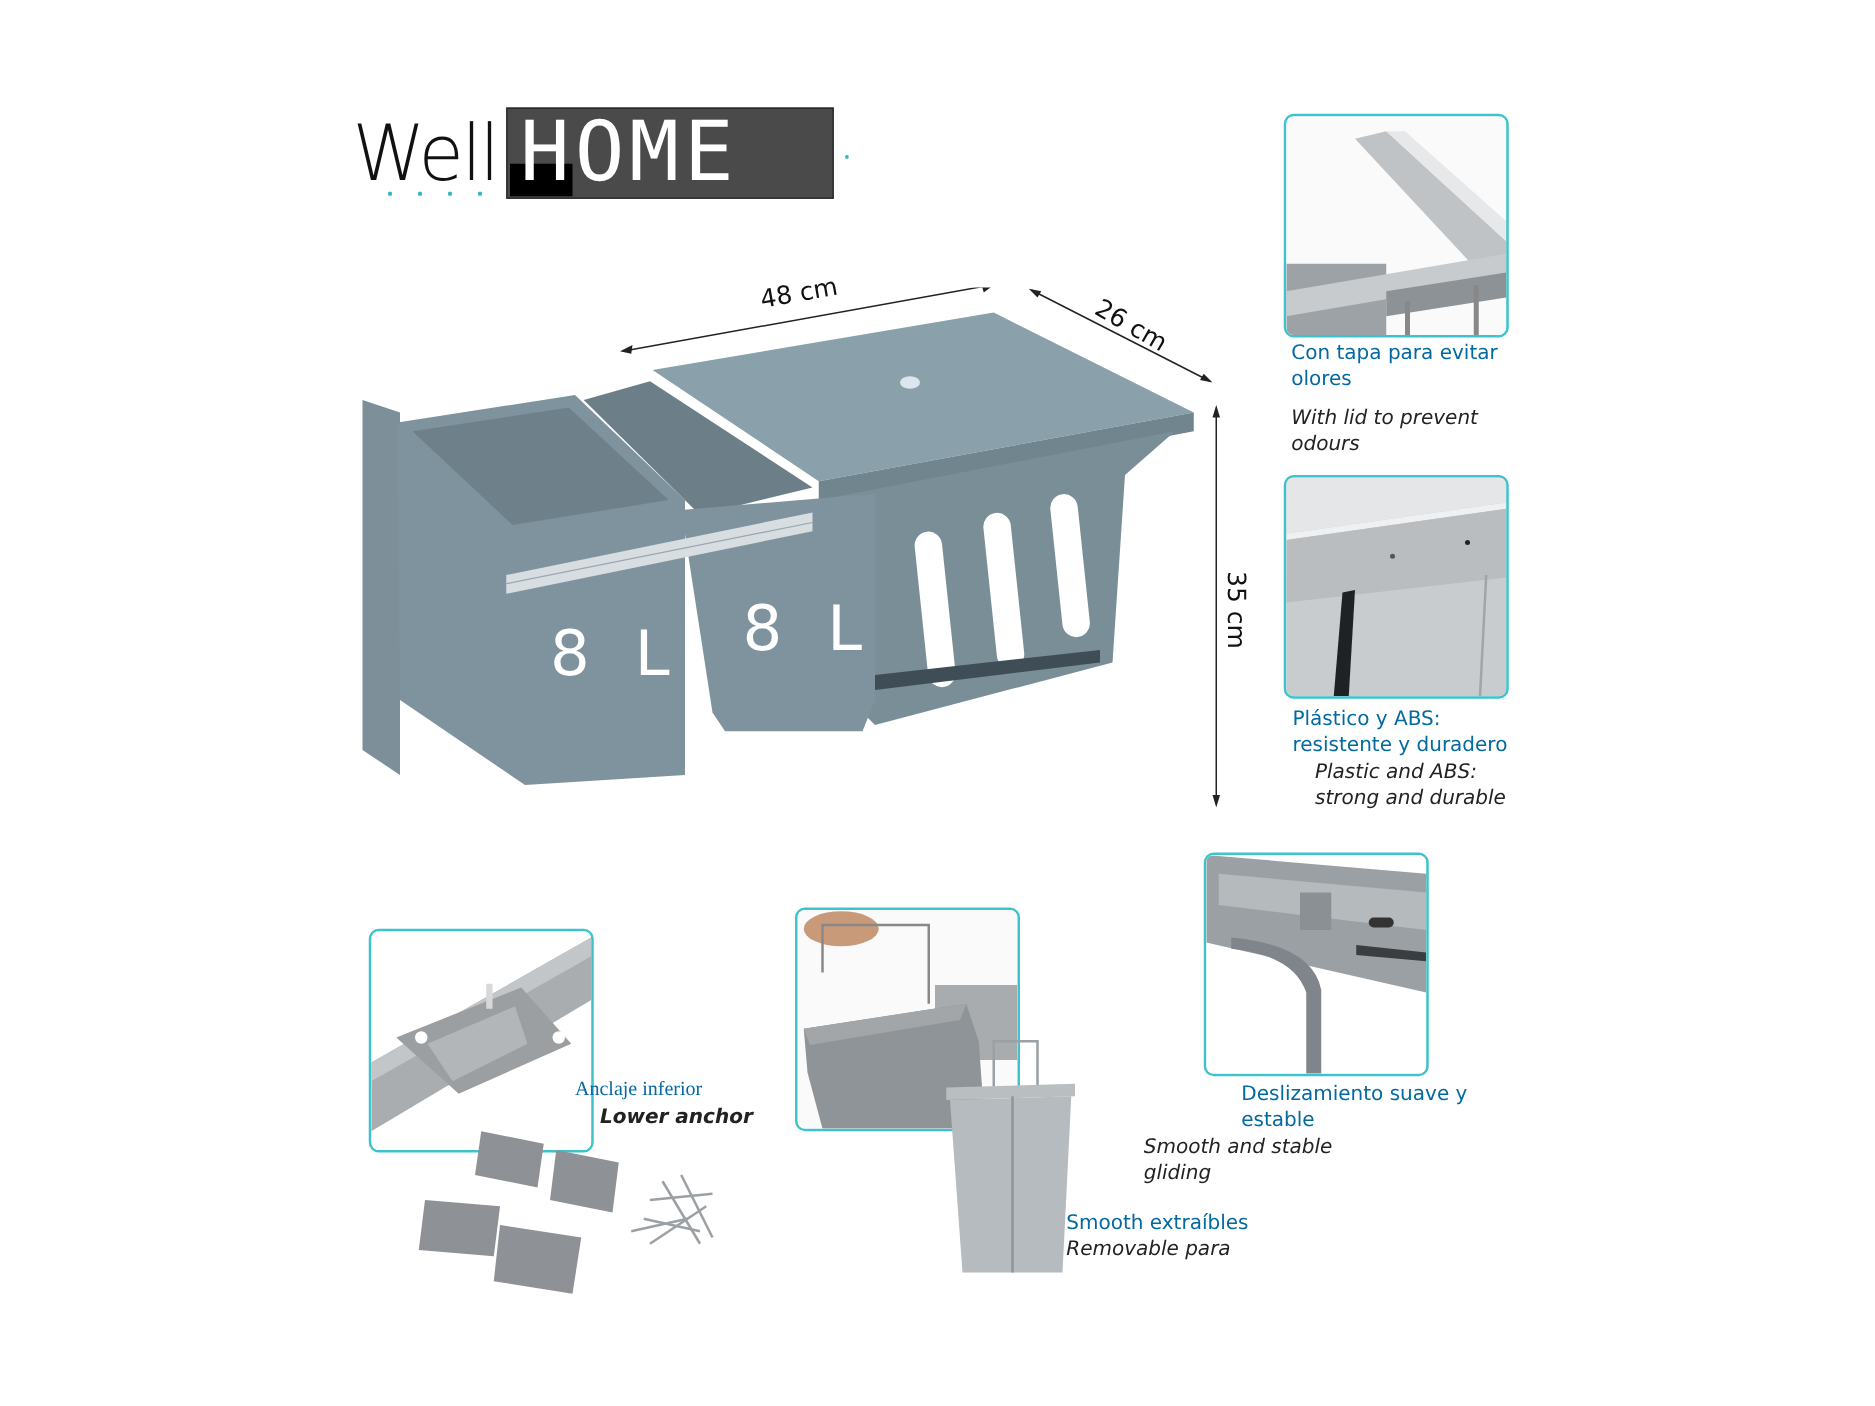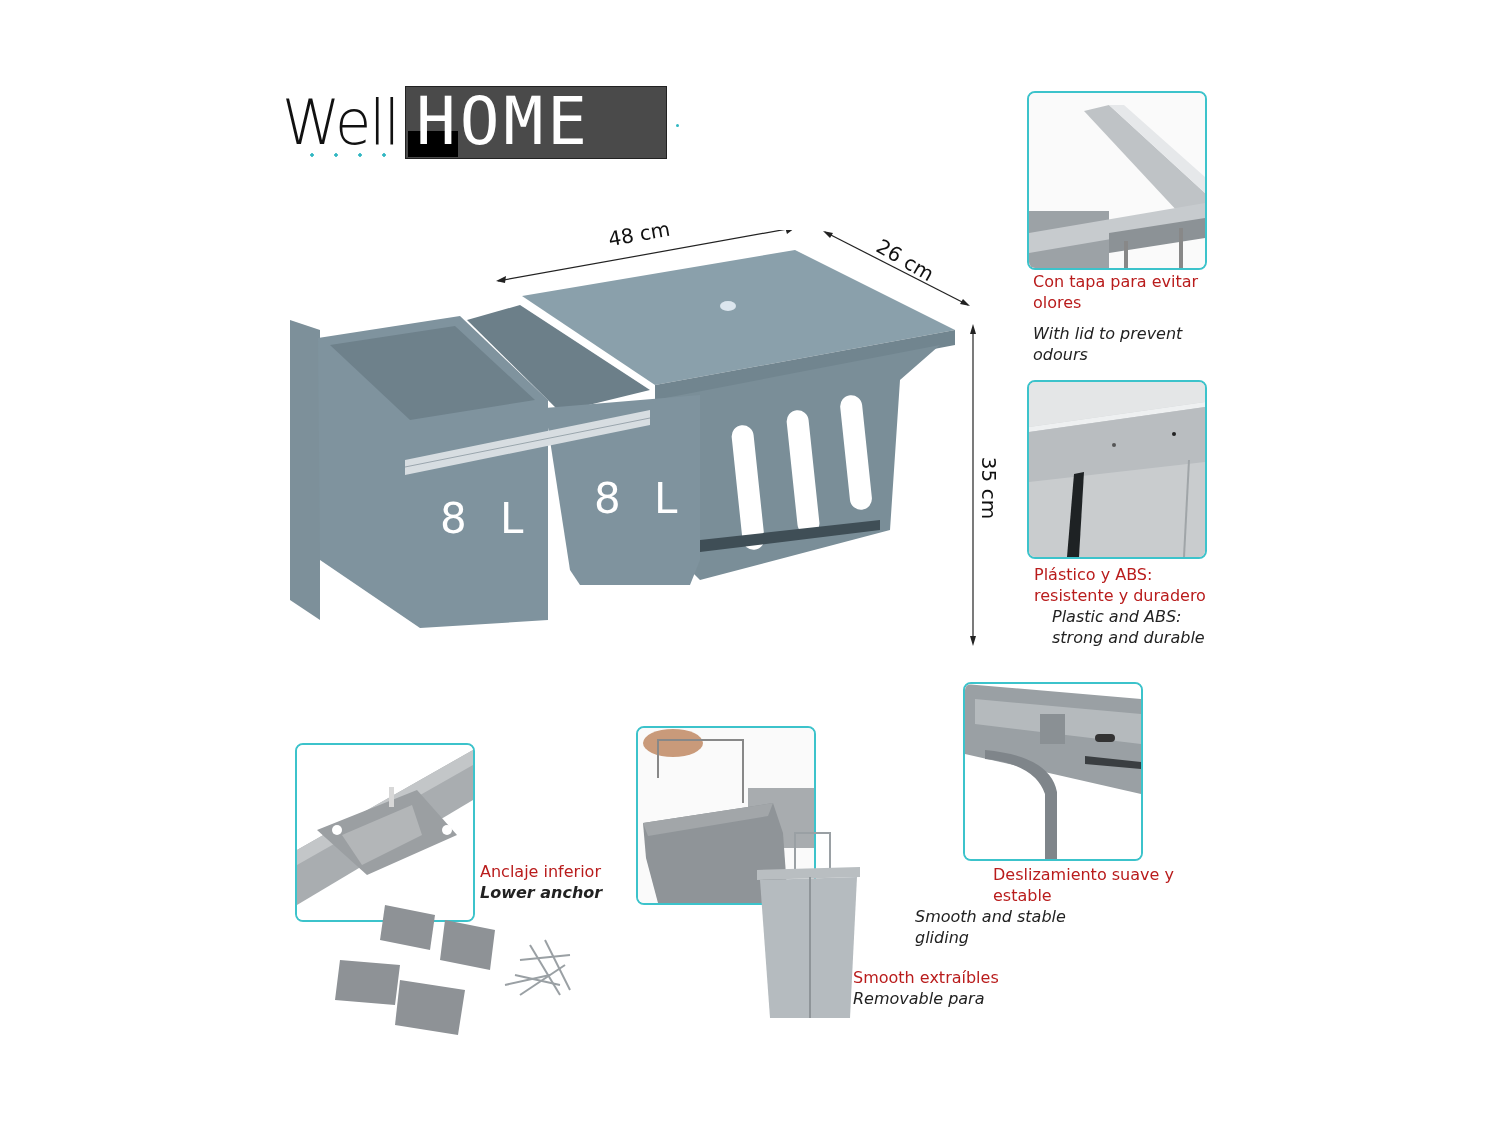--- a/index.html
+++ b/index.html
@@ -12,26 +12,26 @@
   .logo-dots { left:300px; top:152px; width:100px; height:6px;
                background: radial-gradient(circle, #31b7c2 1.5px, transparent 2px) 0 0/24px 6px repeat-x; }
   .logo-home { left:405px; top:86px; width:262px; height:73px; background:#4a4a4a; border:1px solid #222; box-sizing:border-box; }
   .logo-home-text { position:absolute; left:10px; top:2px; font-family:"DejaVu Sans Mono", monospace; font-weight:normal;
                     font-size:66px; line-height:66px; color:#fff; letter-spacing:4px; }
   .logo-blk1 { position:absolute; left:2px; top:44px; width:50px; height:26px; background:#000; }
   .logo-period { left:676px; top:124px; width:3px; height:3px; background:#31b7c2; border-radius:50%; }
 
   
   .fbox { position:absolute; border:2px solid #3cc3cb; border-radius:8px; background:#f2f3f4; overflow:hidden; box-sizing:border-box; }
-  .ftitle { position:absolute; font-size:16px; line-height:21px; color:#b91c1c; }
+  .ftitle { position:absolute; font-size:16px; line-height:21px; color:#0369a1; }
   .fsub { position:absolute; font-size:16px; line-height:21px; font-style:italic; color:#222; }
 
   
   .dim { position:absolute; font-size:20px; color:#111; white-space:nowrap; }
-  .bin-label { position:absolute; color:#fff; font-size:42px; letter-spacing:10px; }
+  .bin-label { position:absolute; color:#fff; font-size:50px; letter-spacing:10px; }
 </style>
 </head>
 <body>
 
 <div class="abs" style="left:0;top:0;width:0;height:0;">
   <div class="abs logo-well">Well</div>
   <div class="abs logo-dots"></div>
   <div class="abs logo-home">
     <div class="logo-blk1"></div>
     <div class="logo-home-text">HOME</div>
@@ -147,21 +147,21 @@
   <polygon points="70,85 135,95 128,140 65,130" fill="#8e9296"></polygon>
   <g stroke="#9aa0a4" stroke-width="2">
     <line x1="190" y1="65" x2="240" y2="60"></line>
     <line x1="185" y1="80" x2="230" y2="90"></line>
     <line x1="200" y1="50" x2="230" y2="100"></line>
     <line x1="215" y1="45" x2="240" y2="95"></line>
     <line x1="175" y1="90" x2="220" y2="80"></line>
     <line x1="190" y1="100" x2="235" y2="70"></line>
   </g>
 </svg>
-<div class="ftitle" style="left:480px;top:861px;width:160px;">Anclaje inferior</div>
+<div class="ftitle" style="left:460px;top:861px;width:160px;font-family:Liberation Serif, serif;">Anclaje inferior</div>
 <div class="fsub" style="left:480px;top:882px;width:160px;font-weight:bold;">Lower anchor</div>
 
 <div class="fbox" style="left:636px;top:726px;width:180px;height:179px;">
   <svg width="176" height="175" viewBox="0 0 176 175">
     <rect width="176" height="175" fill="#fafafa"></rect>
     <ellipse cx="35" cy="15" rx="30" ry="14" fill="#c99a7a"></ellipse>
     <polyline points="20,50 20,12 105,12 105,75" fill="none" stroke="#888" stroke-width="2"></polyline>
     <rect x="110" y="60" width="66" height="60" fill="#a8acaf"></rect>
     <polygon points="5,95 135,75 145,105 150,175 20,175 8,130" fill="#8f9498"></polygon>
     <polygon points="5,95 135,75 130,88 10,108" fill="#a2a6a9"></polygon>

